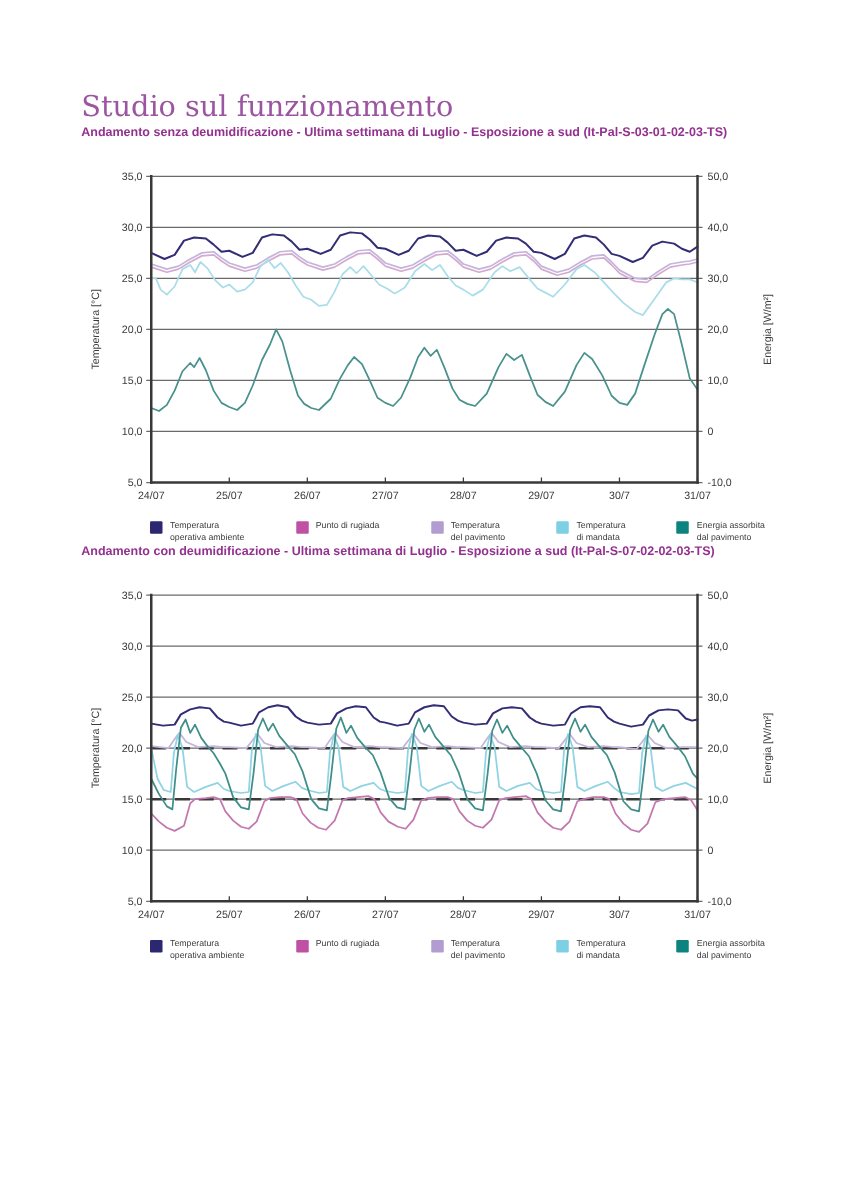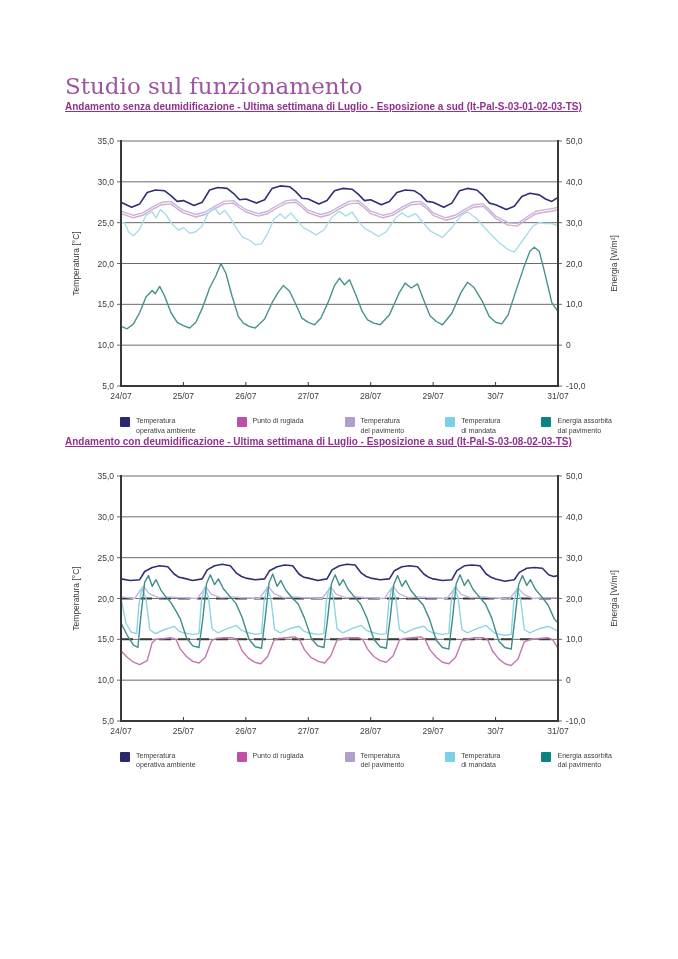--- a/index.html
+++ b/index.html
@@ -1,21 +1,21 @@
 <!DOCTYPE html>
 <html><head>
 <meta charset="utf-8">
 <style>
   html,body{margin:0;padding:0;background:#ffffff;}
   body{width:678px;height:959px;position:relative;font-family:"Liberation Sans",sans-serif;color:#3b3b3b;overflow:hidden;}
   .page{position:relative;width:678px;height:959px;}
   .content{padding:0 16px 0 65px;}
   h1.title{margin:72px 0 0 0;font-family:"DejaVu Serif",serif;font-weight:400;font-size:23px;line-height:29px;color:#9c55a1;}
   h1.title span{display:block;}
-  h2.chart-heading{margin:0;font-size:10px;font-weight:700;color:#93318f;text-decoration:underline;}
+  h2.chart-heading{margin:0;font-size:10px;font-weight:700;color:#93318f;}
   .h1sp{margin-top:38px;}
   .h2sp{margin-top:30px;}
   svg.chart{display:block;margin-top:9px;}
   svg.chart text{font-family:"Liberation Sans",sans-serif;fill:#3b3b3b;}
   .legend{display:flex;justify-content:space-between;margin:13px 0 0 55px;width:492px;}
   .legend-item{display:flex;align-items:flex-start;}
   .legend-swatch{width:10px;height:10px;border-radius:1px;flex:0 0 auto;margin-right:6px;margin-top:1px;}
   .legend-text{font-size:7px;line-height:1.4;color:#3c3c3c;white-space:nowrap;}
   .legend-text span{display:block;}
 </style>
@@ -118,21 +118,21 @@
     <div class="legend-swatch" style="background: rgb(12, 131, 126);"></div>
     <div class="legend-text">
       <span>Energia assorbita</span>
       <span>dal pavimento</span>
     </div>
   </div>
 </div>
     </section>
 
     <section>
-      <h2 class="chart-heading h2sp">Andamento con deumidificazione - Ultima settimana di Luglio - Esposizione a sud (It-Pal-S-03-08-02-03-TS)</h2>
+      <h2 class="chart-heading h2sp">Andamento con deumidificazione - Ultima settimana di Luglio - Esposizione a sud (It-Pal-S-07-02-02-03-TS)</h2>
       <svg id="chart1" class="chart" width="585" height="282" viewBox="0 0 585 282">
           <line x1="52" y1="20" x2="497" y2="20" stroke="#6a6a6a" stroke-width="1"></line>
           <text x="49" y="23" text-anchor="end" font-size="8.5">35,0</text>
           <text x="501" y="23" text-anchor="start" font-size="8.5">50,0</text>
           <line x1="52" y1="60.833333333333336" x2="497" y2="60.833333333333336" stroke="#6a6a6a" stroke-width="1"></line>
           <text x="49" y="63.833333333333336" text-anchor="end" font-size="8.5">30,0</text>
           <text x="501" y="63.833333333333336" text-anchor="start" font-size="8.5">40,0</text>
           <line x1="52" y1="101.66666666666667" x2="497" y2="101.66666666666667" stroke="#6a6a6a" stroke-width="1"></line>
           <text x="49" y="104.66666666666667" text-anchor="end" font-size="8.5">25,0</text>
           <text x="501" y="104.66666666666667" text-anchor="start" font-size="8.5">30,0</text>

